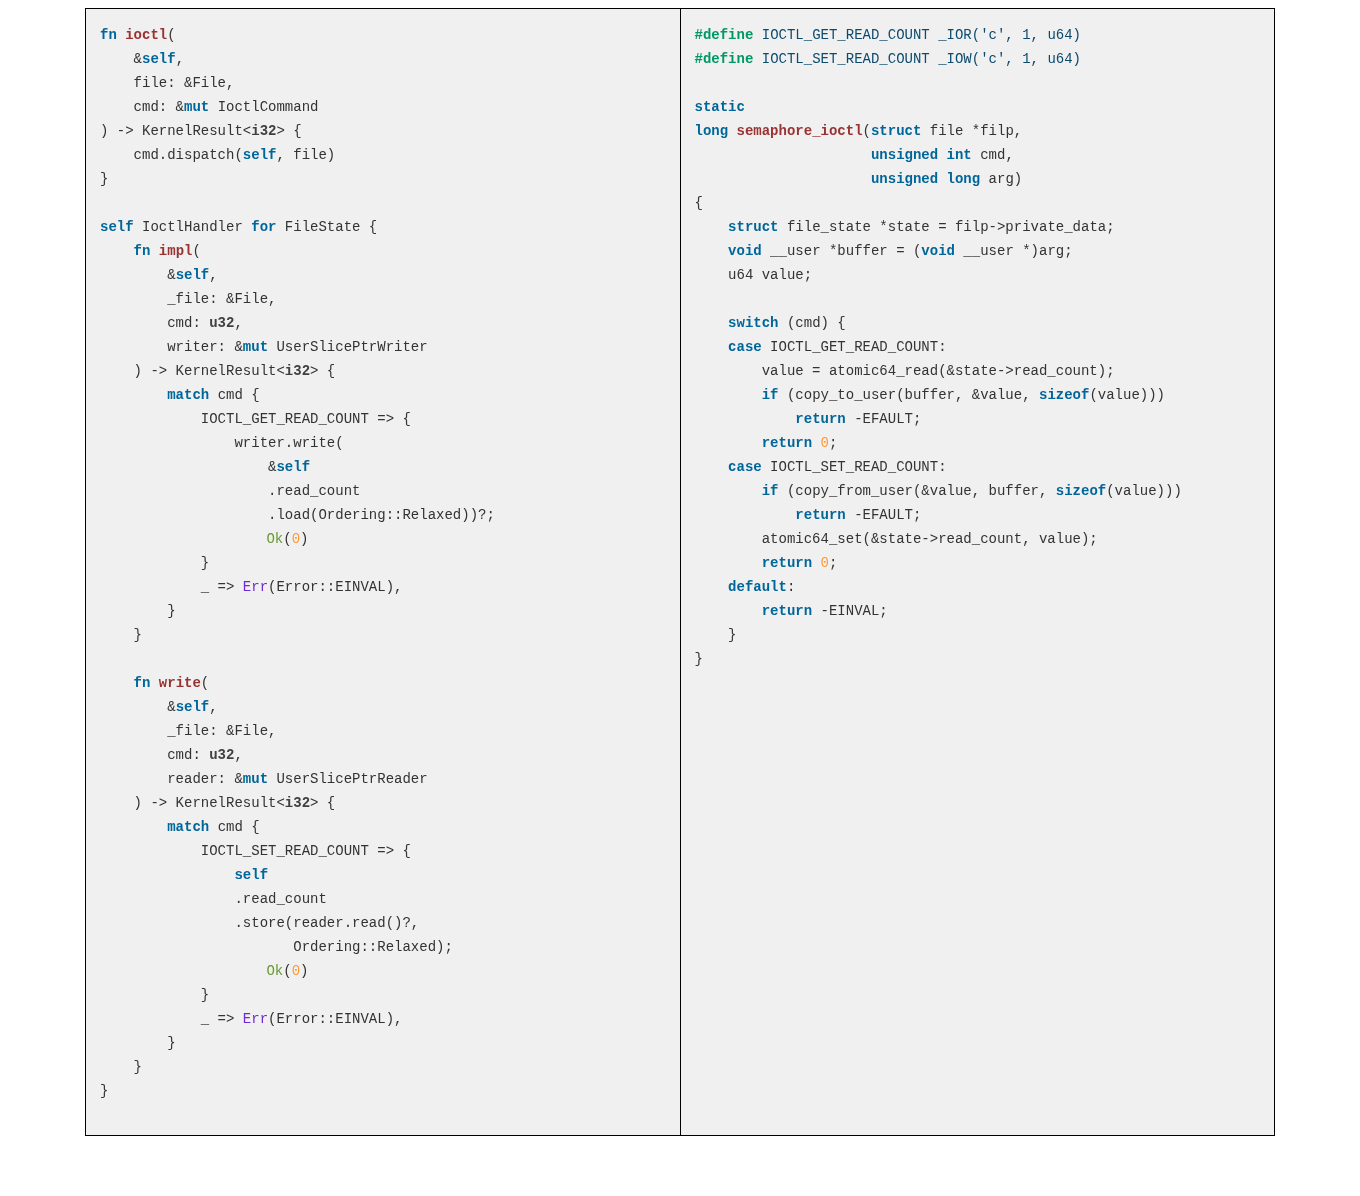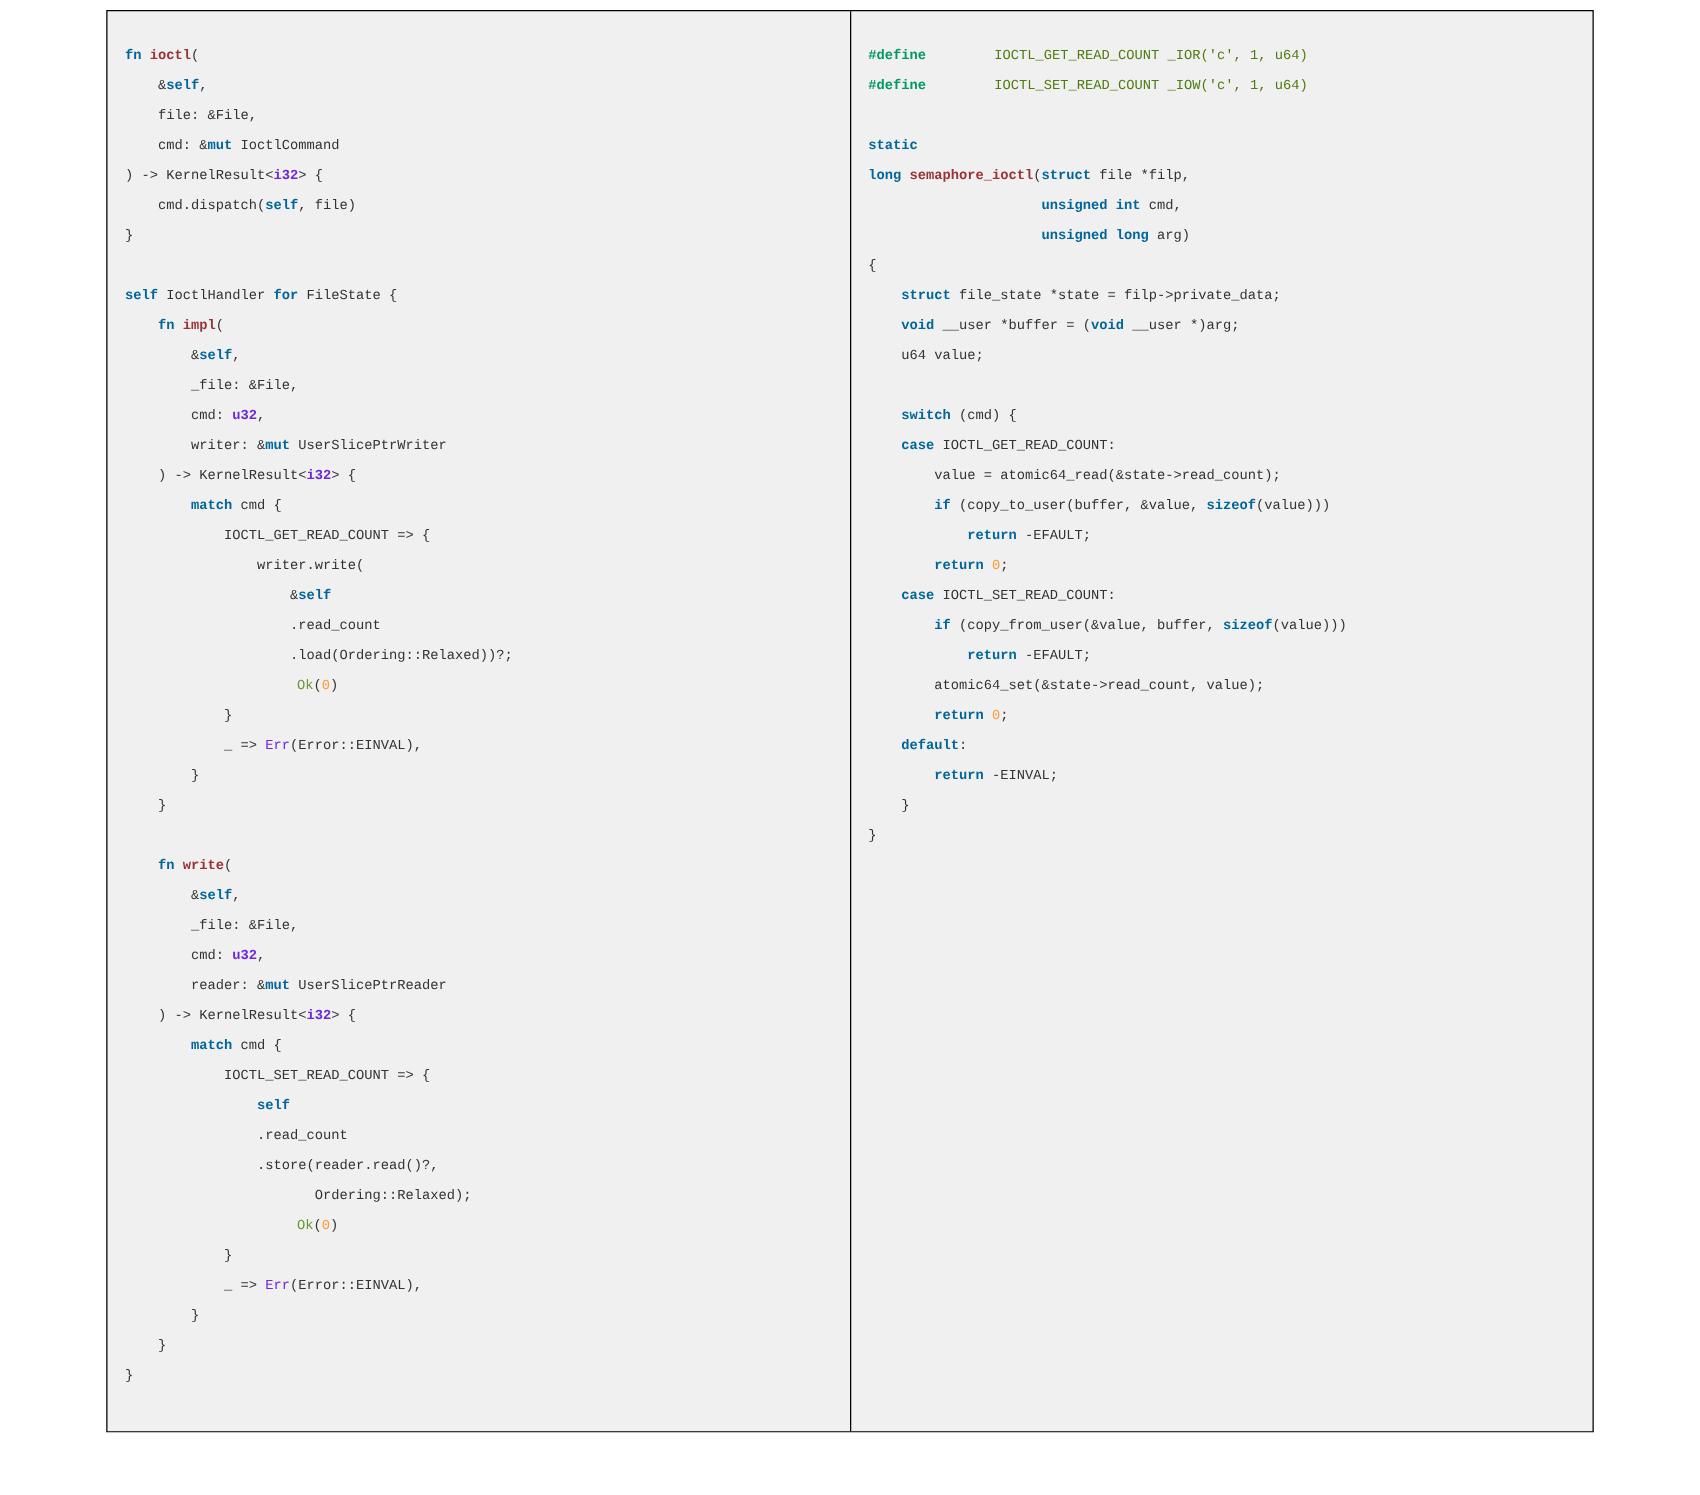--- a/index.html
+++ b/index.html
@@ -13,38 +13,38 @@
     width: 1190px;
     margin: 8px auto 0 auto;
     border: 1.5px solid #000;
     display: flex;
     box-sizing: border-box;
     background: #f0f0f0;
   }
   .col {
     flex: 1 1 50%;
     box-sizing: border-box;
-    padding: 24px 14px 32px 14px;
-    font-size: 11px;
+    padding: 14px 14px 32px 14px;
+    font-size: 14px;
     line-height: 24px;
     white-space: pre;
     color: #333333;
   }
   .divider {
     width: 1.5px;
     background: #000;
     flex: 0 0 1px;
   }
   .kw   { color: #006699; font-weight: bold; }   
   .fnname { color: #993333; font-weight: bold; } 
   .ok   { color: #669933; margin-left: 32px; }                      
   .err  { color: #6d28d9; }                      
-  .ty   { color: #6d28d9; font-weight: bold; }   
+  .ty   { color: #404040; font-weight: bold; }   
   .pre  { color: #009966; font-weight: bold; }   
-  .m    { color: #4d7c0f; margin-left: 48px; }                      
+  .m    { color: #0c4a6e; }                      
   .n    { color: #ff9933; }                      
 </style>
 </head>
 <body>
 
 <div class="frame">
   <div class="col" id="left-col"><span class="kw">fn</span> <span class="fnname">ioctl</span>(
     &amp;<span class="kw">self</span>,
     file: &amp;File,
     cmd: &amp;<span class="kw">mut</span> IoctlCommand

